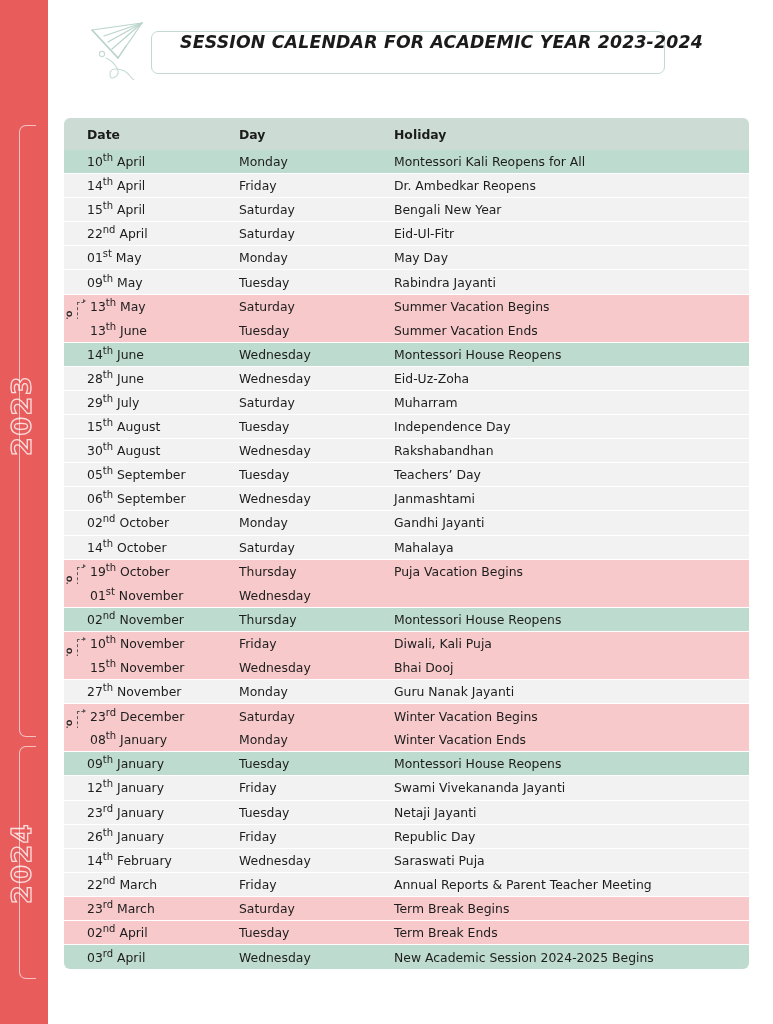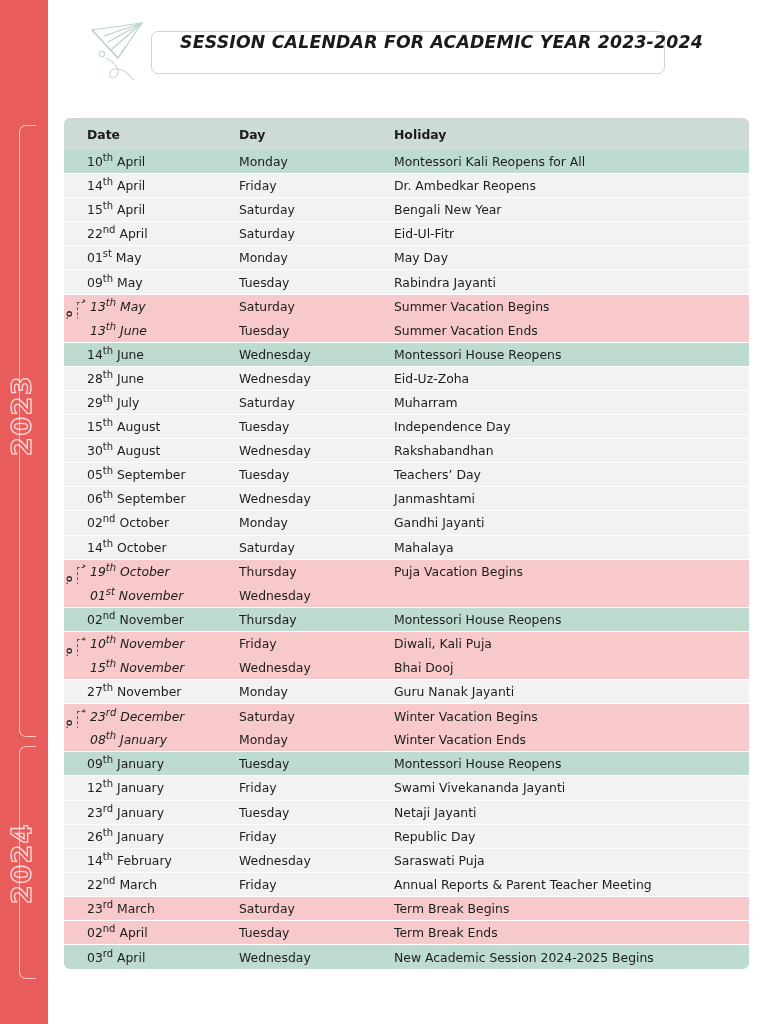--- a/index.html
+++ b/index.html
@@ -139,21 +139,21 @@
   }
   .to-bracket .arrow.top{top:1.7px;}
   .to-bracket .arrow.bot{top:35.7px;}
   .to-bracket .to-text{
     position:absolute;left:-3px;top:14px;
     transform:rotate(-90deg);
     font-size:7.4px;font-weight:700;color:#2b2b2b;
     letter-spacing:.4px;
     font-family:"DejaVu Sans",sans-serif;
   }
-  .row.has-bracket .cell.c-date{padding-left:26px;font-style:italic;}
+  .row.has-bracket .cell.c-date{padding-left:26px;}
 </style>
 </head>
 <body>
 
 <div id="year-rail">
   <div class="year-bracket" id="bracket-2023"></div>
   <div class="year-bracket" id="bracket-2024"></div>
   <div class="year-label" id="label-2023">2023</div>
   <div class="year-label" id="label-2024">2024</div>
 </div>

